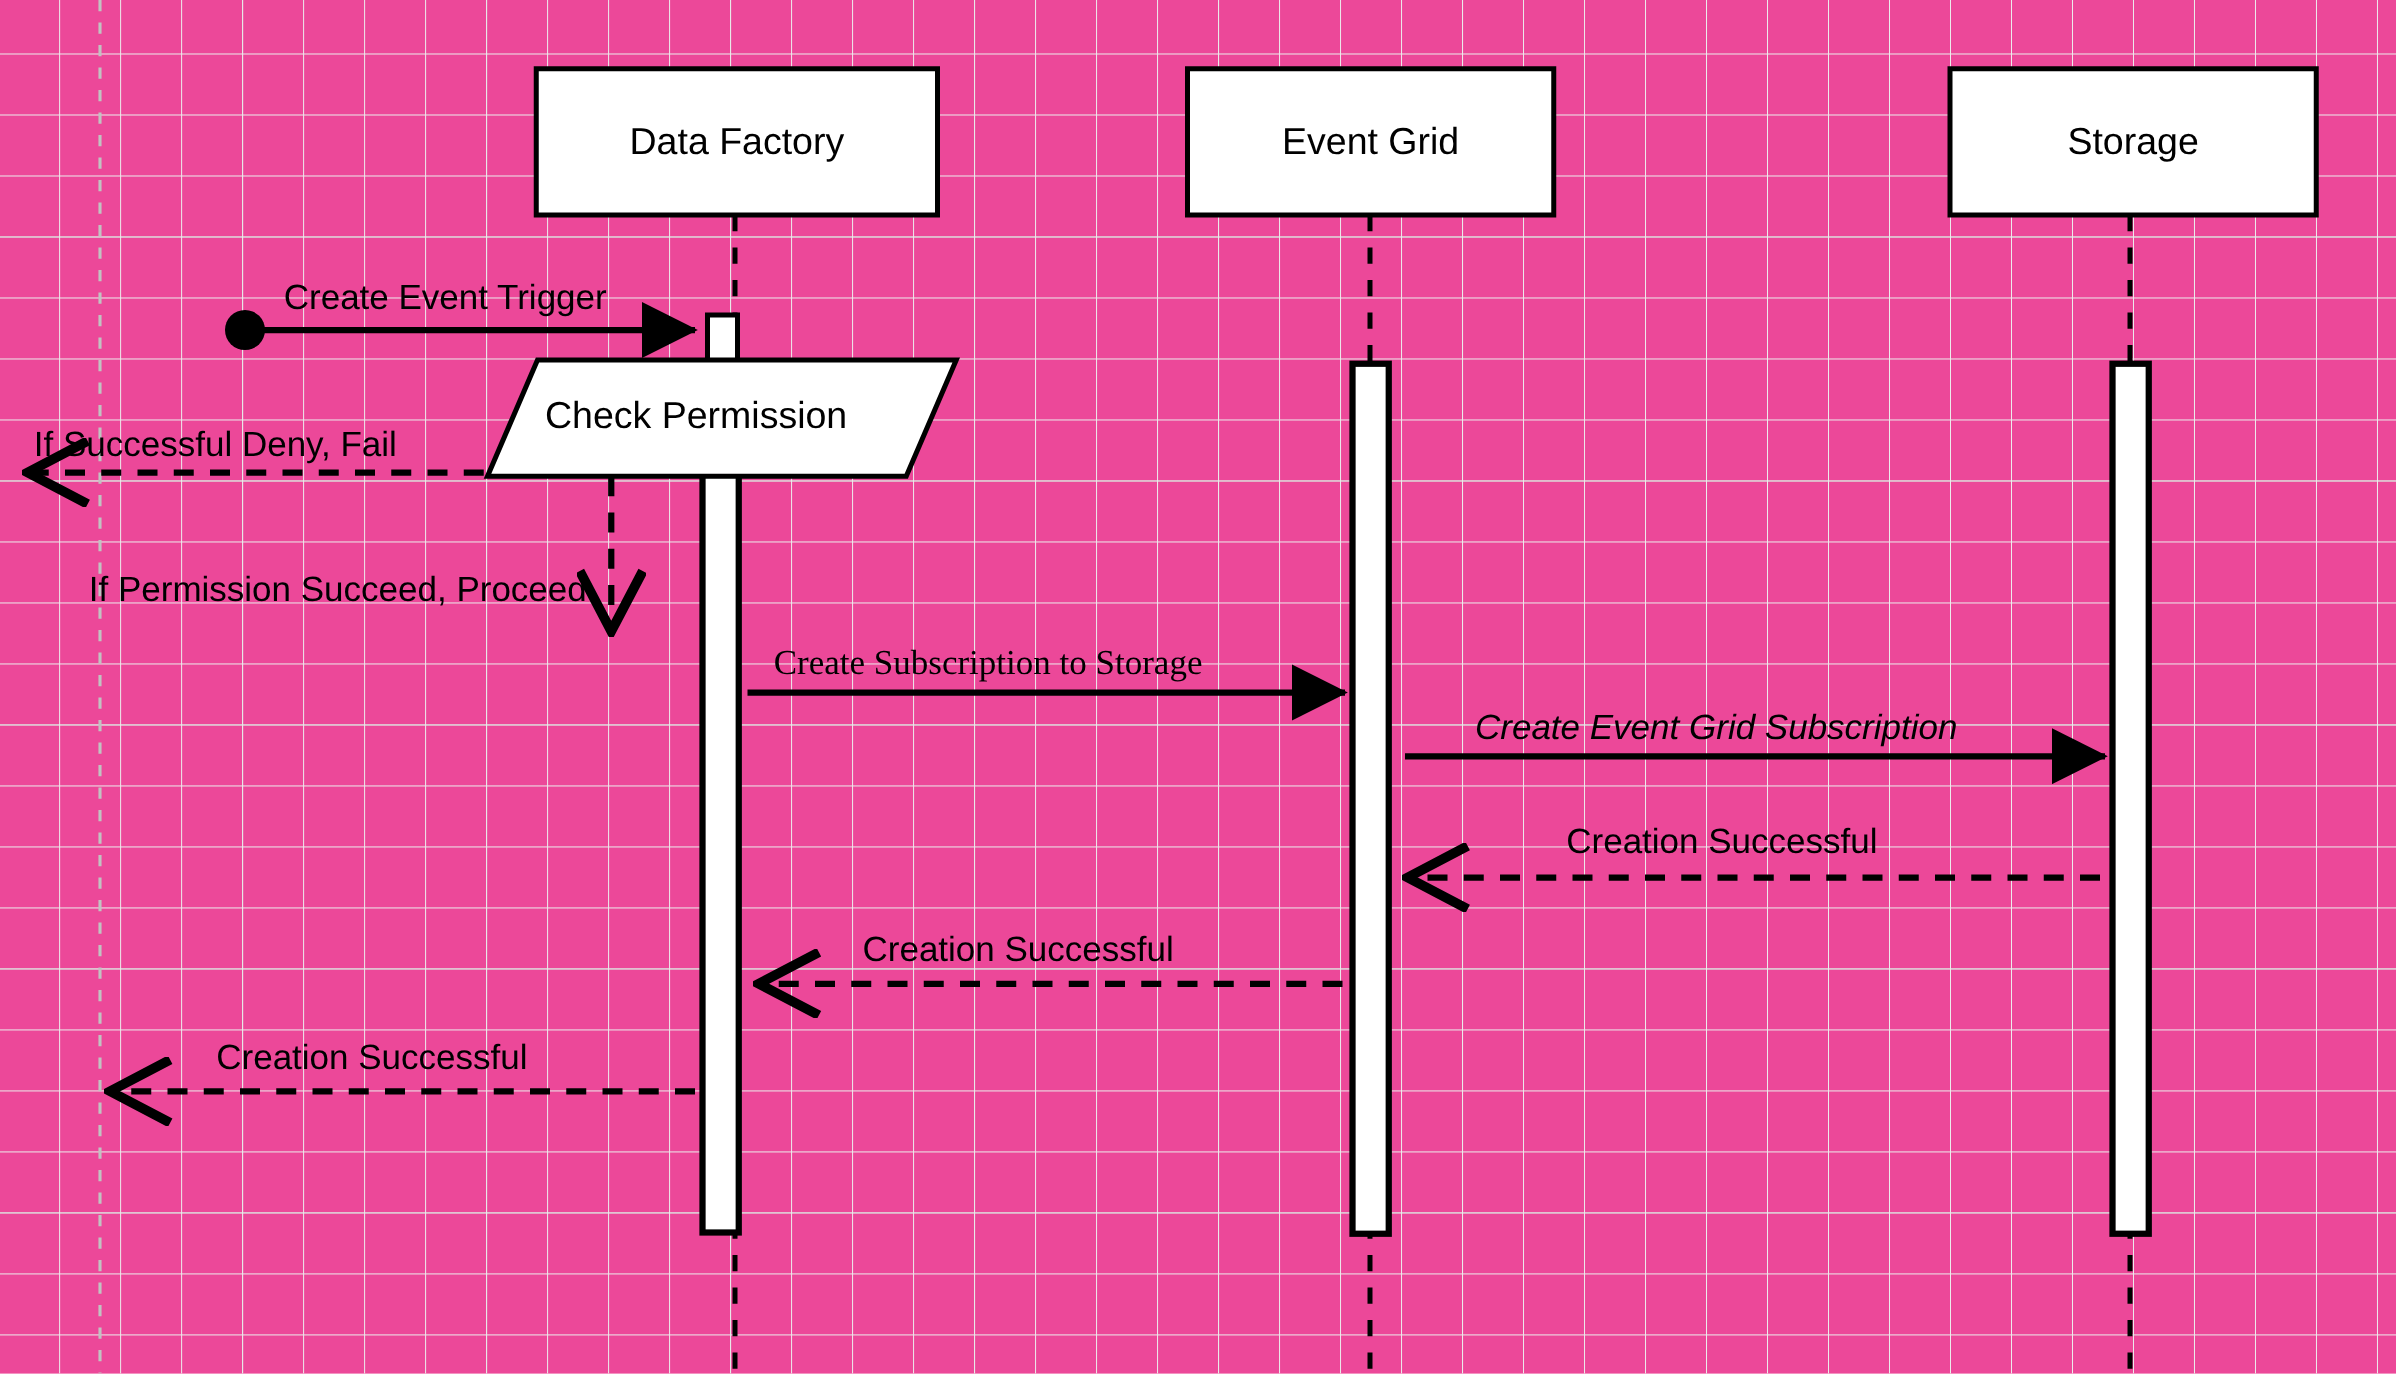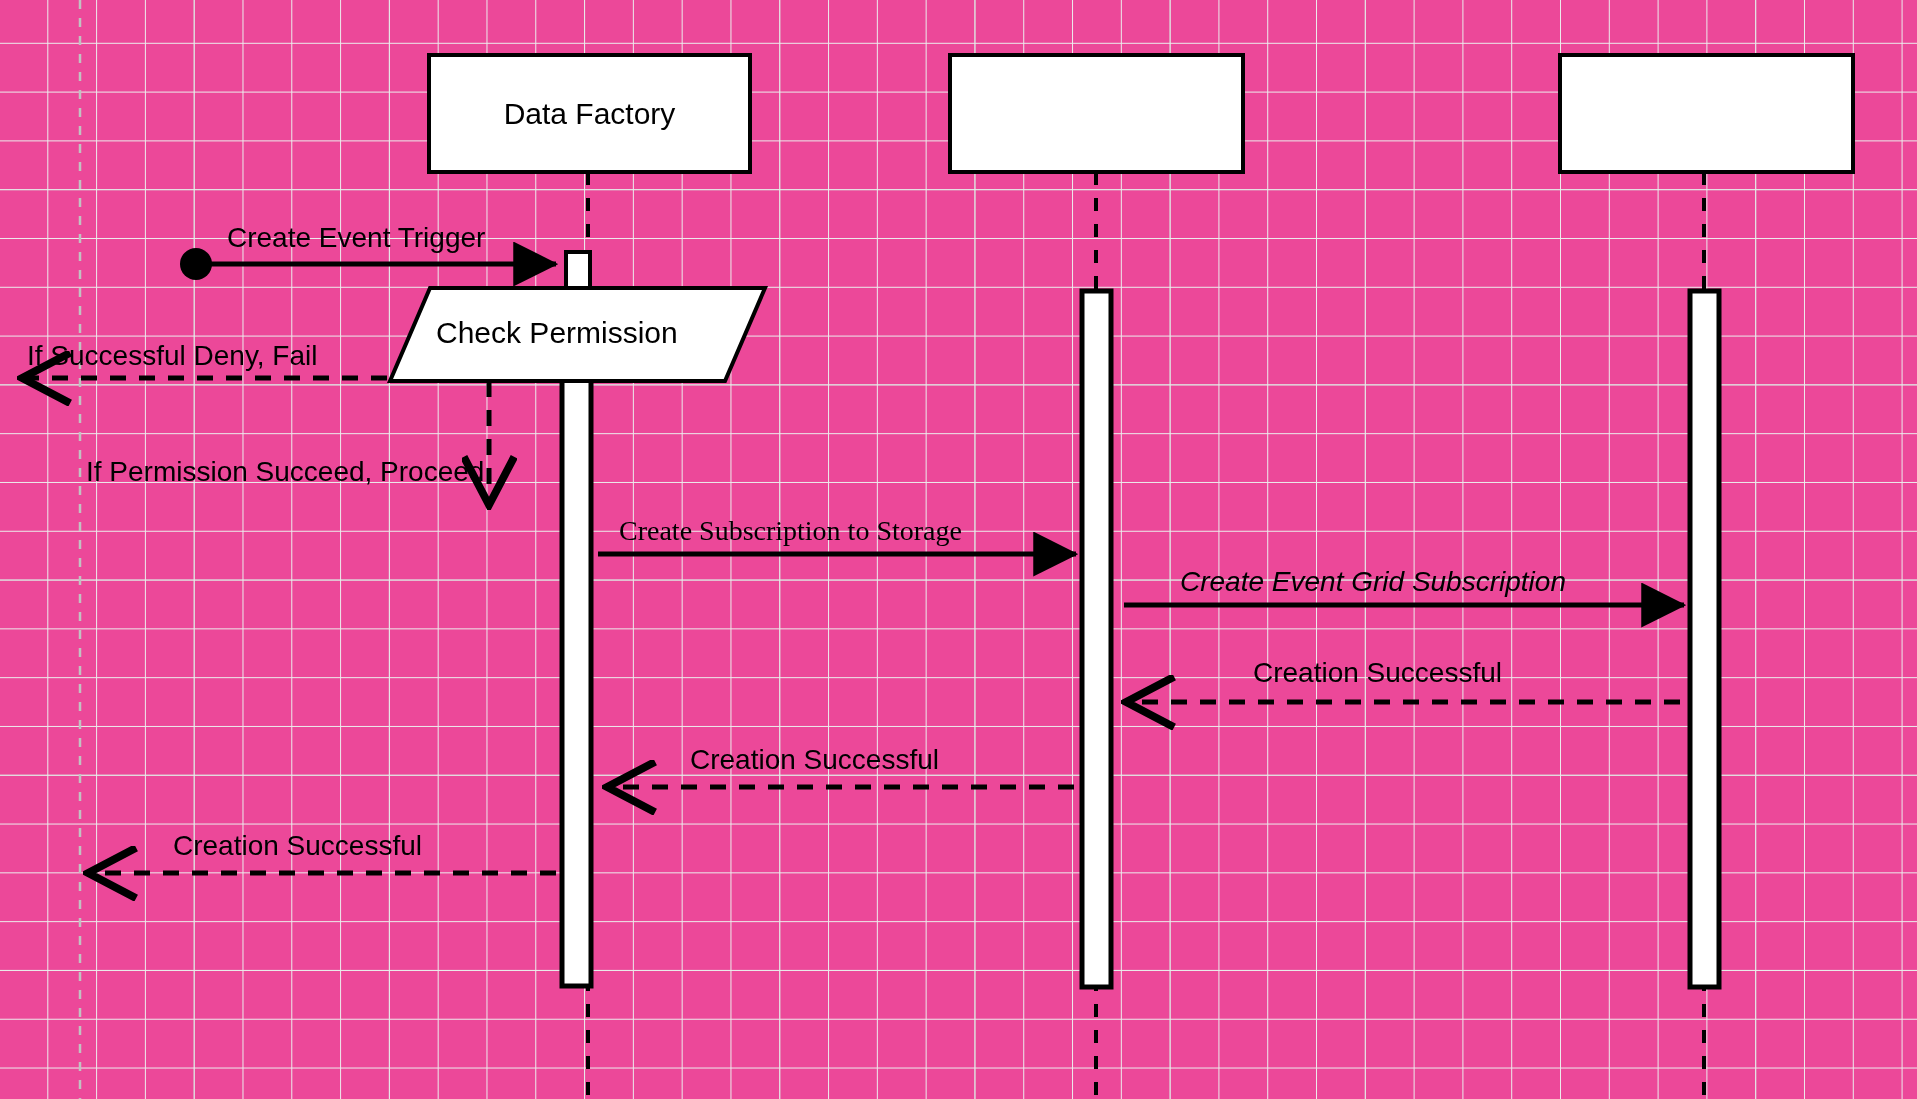--- a/index.html
+++ b/index.html
@@ -106,29 +106,31 @@
 
     <line x1="1680" y1="702" x2="1126" y2="702" stroke="#000000" stroke-width="5" stroke-dasharray="16 13" marker-end="url(#open-arrow)"></line>
 
     <line x1="1074" y1="787" x2="607" y2="787" stroke="#000000" stroke-width="5" stroke-dasharray="16 13" marker-end="url(#open-arrow)"></line>
 
     <line x1="556" y1="873" x2="88" y2="873" stroke="#000000" stroke-width="5" stroke-dasharray="16 13" marker-end="url(#open-arrow)"></line>
   </svg>
 
   <div class="lbl participant-label" style="left:429px; top:99px; width:321px;">Data Factory</div>
 
+  <div class="lbl participant-label" style="left:950px; top:99px; width:293px;">Event Grid</div>
 
+  <div class="lbl participant-label" style="left:1560px; top:99px; width:293px;">Storage</div>
 
   <div class="lbl note-label" style="left:436px; top:318px;">Check Permission</div>
 
   <div class="lbl msg-label" style="left:227px; top:224px;">Create Event Trigger</div>
 
   <div class="lbl msg-label" style="left:27px; top:342px;">If Successful Deny, Fail</div>
 
-  <div class="lbl msg-label" style="left:86px; top:458px;">If Permission Succeed, Proceed</div>
+  <div class="lbl msg-label" style="left:71px; top:458px;">If Permission Succeed, Proceed</div>
 
   <div class="lbl msg-label" style="left:619px; top:517px;font-family:Liberation Serif, serif;">Create Subscription to Storage</div>
 
   <div class="lbl msg-label" style="left:1180px; top:568px;font-style:italic;">Create Event Grid Subscription</div>
 
   <div class="lbl msg-label" style="left:1253px; top:659px;">Creation Successful</div>
 
   <div class="lbl msg-label" style="left:690px; top:746px;">Creation Successful</div>
 
   <div class="lbl msg-label" style="left:173px; top:832px;">Creation Successful</div>

